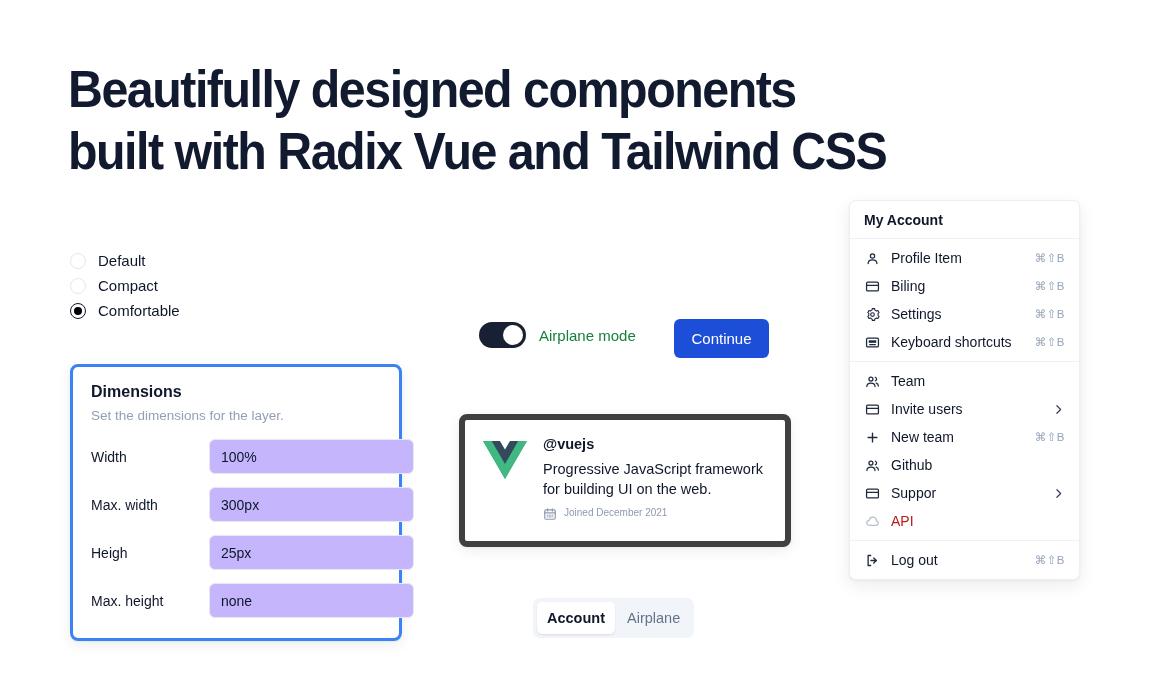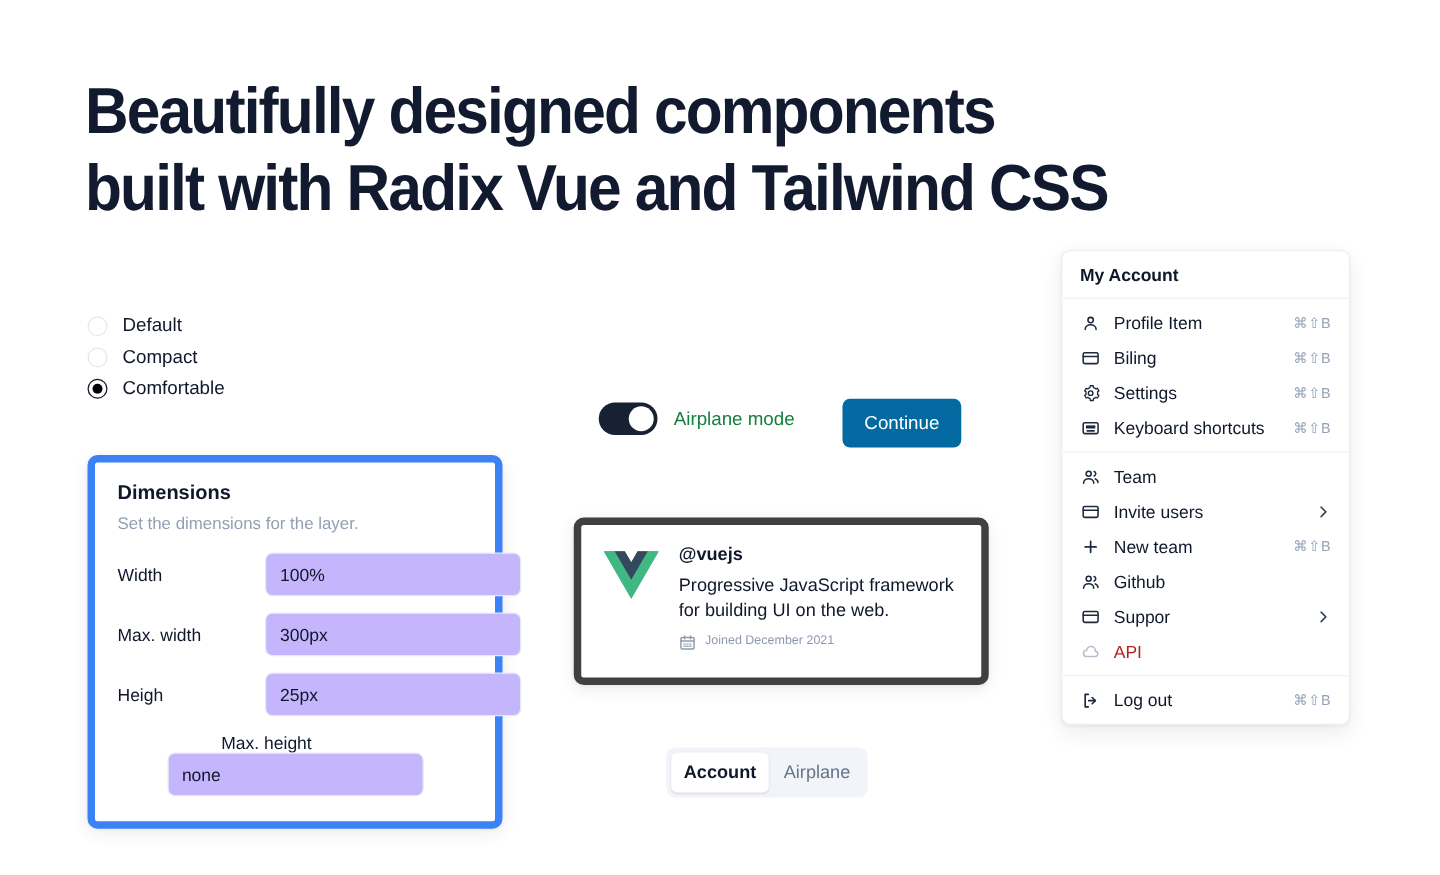--- a/index.html
+++ b/index.html
@@ -78,42 +78,42 @@
   }
 
   
   .dimensions-card {
     position: absolute;
     left: 70px;
     top: 364px;
     width: 332px;
     box-sizing: border-box;
     background: #ffffff;
-    border: 6px solid #3b82f6;
+    border: 3px solid #3b82f6;
     border-radius: 8px;
     box-shadow: 0 4px 14px rgba(15, 23, 42, 0.07), 0 1px 3px rgba(15,23,42,0.05);
     padding: 16px 18px 18px 18px;
   }
   .dim-title {
     font-size: 16px;
     font-weight: bold;
     color: #0f172a;
     margin-bottom: 7px;
   }
   .dim-sub {
     font-size: 13.5px;
     color: #93a0b4;
     margin-bottom: 16px;
   }
   .dim-row {
     display: flex;
     align-items: center;
     margin-bottom: 13px;
   }
-  .dim-row:last-child { margin-bottom: 2px; flex-direction: column; }
+  .dim-row:last-child { margin-bottom: 2px; }
   .dim-label {
     width: 118px;
     font-size: 14px;
     color: #0f172a;
     flex: 0 0 auto;
   }
   .dim-input {
     flex: 1 1 auto;
     height: 35px;
     box-sizing: border-box;
@@ -156,21 +156,21 @@
   .switch-label {
     font-size: 15px;
     color: #15803d;
   }
   .continue-btn {
     position: absolute;
     left: 674px;
     top: 319px;
     width: 95px;
     height: 39px;
-    background: #0369a1;
+    background: #1d4ed8;
     color: #ffffff;
     border: none;
     border-radius: 6px;
     font-family: "Liberation Sans", sans-serif;
     font-size: 15px;
     font-weight: normal;
     cursor: pointer;
     padding: 0;
   }
 

